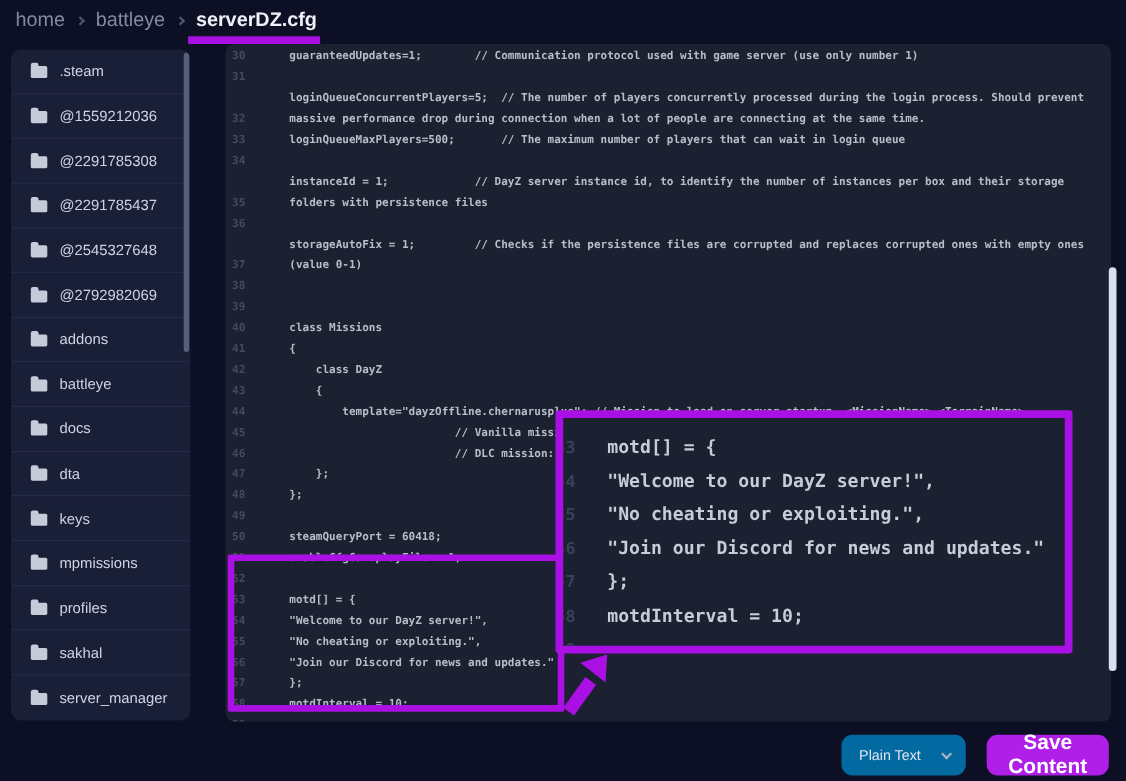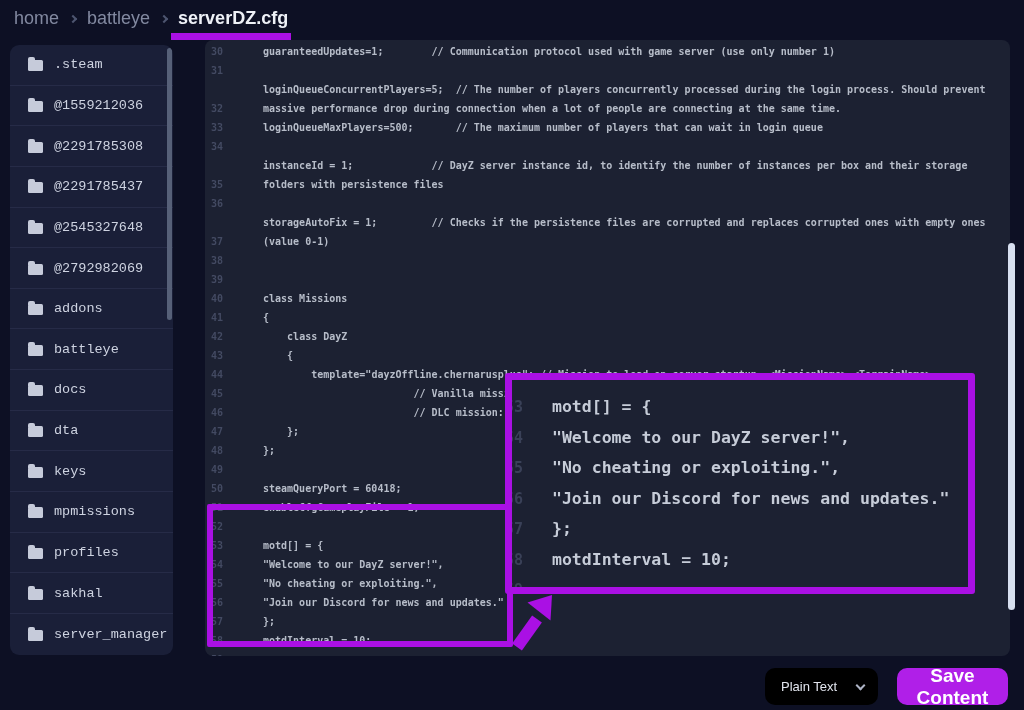--- a/index.html
+++ b/index.html
@@ -10,21 +10,21 @@
     background:#0d1024;
     font-family:"Liberation Sans", sans-serif;
   }
   
   .breadcrumb { position:absolute; left:14px; top:8px; display:flex; align-items:center; gap:11px; font-size:18px; }
   .crumb { color:#8289a0; cursor:pointer; }
   .crumb-current { color:#eef1f7; font-weight:700; position:relative; }
   .crumb-underline { position:absolute; left:-7px; right:-3px; bottom:-11px; height:7px; background:var(--accent); }
   .chev { width:6px; height:6px; border-right:2px solid #4d5570; border-top:2px solid #4d5570; transform:rotate(45deg); margin-top:1px; }
   
-  .sidebar { position:absolute; left:10px; top:45px; width:163px; height:610px; background:#1a1f38; border-radius:9px; overflow:hidden;font-family:Liberation Mono, monospace; }
+  .sidebar { position:absolute; left:10px; top:45px; width:163px; height:610px; background:#1a1f38; border-radius:9px; overflow:hidden; }
   .side-item { height:40.65px; display:flex; align-items:center; gap:11px; padding-left:18px; cursor:pointer; }
   .side-item:not(:last-child) { border-bottom:1px solid #262b47; }
   .side-label { color:#ced3e1; font-size:13.5px; }
   .folder { width:15px; height:11px; background:#c6cbda; border-radius:1.5px; position:relative; margin-top:2px; flex:none; }
   .folder::before { content:""; position:absolute; top:-3px; left:0; width:7px; height:4px; background:#c6cbda; border-radius:2px 2px 0 0; }
   .side-scroll { position:absolute; right:1px; top:3px; width:5px; height:272px; background:#566078; border-radius:3px; }
   
   .editor { position:absolute; left:205px; top:40px; width:805px; height:616px; background:#1c2132; border-radius:8px; overflow:hidden; padding:2px 20px 0 6px; }
   .code-row { display:flex; align-items:flex-end; min-height:19px; }
   .gutter { flex:none; width:26px; text-align:right; padding-right:15px; color:#434a62;
@@ -36,21 +36,21 @@
   .hl-box { position:absolute; left:207px; top:504px; width:306px; height:143px; border:6px solid var(--accent); border-radius:2px; z-index:5; }
   .callout { position:absolute; left:505px; top:373px; width:470px; height:221px; background:#1c2132; border:7px solid var(--accent); border-radius:3px; z-index:6; overflow:hidden; padding-top:12px; }
   .co-row { display:flex; align-items:flex-start; min-height:30.5px; }
   .co-gutter { flex:none; width:16px; overflow:hidden; }
   .co-gutter span { display:inline-block; margin-left:-7px; color:#3a4158;
     font-family:"DejaVu Sans Mono", monospace; font-size:15px; font-weight:700; line-height:30.5px; }
   .co-code { flex:1; white-space:pre; color:#c6ccd8; padding-left:24px;
     font-family:"DejaVu Sans Mono", monospace; font-size:16.5px; font-weight:700; line-height:30.5px; }
   .arrow-wrap { position:absolute; left:506px; top:589px; z-index:7; }
   
-  .lang-select { position:absolute; left:765px; top:668px; width:113px; height:37px; background:#000000; border-radius:10px;
+  .lang-select { position:absolute; left:765px; top:668px; width:113px; height:37px; background:#0369a1; border-radius:10px;
     display:flex; align-items:center; justify-content:space-between; padding:0 14px 0 16px; cursor:pointer; }
   .lang-label { color:#e2e5ee; font-size:13px; }
   .caret-down { width:7px; height:7px; border-right:2px solid #aeb4c6; border-bottom:2px solid #aeb4c6; transform:rotate(45deg); margin-top:-3px; }
   .save-btn { position:absolute; left:897px; top:668px; width:111px; height:37px; background:#b01fe8; border:none; border-radius:10px;
     color:#ffffff; font-size:19px; font-weight:700; font-family:"Liberation Sans", sans-serif; cursor:pointer;
     display:flex; align-items:center; justify-content:center; }
 </style>
 </head>
 <body>
 

